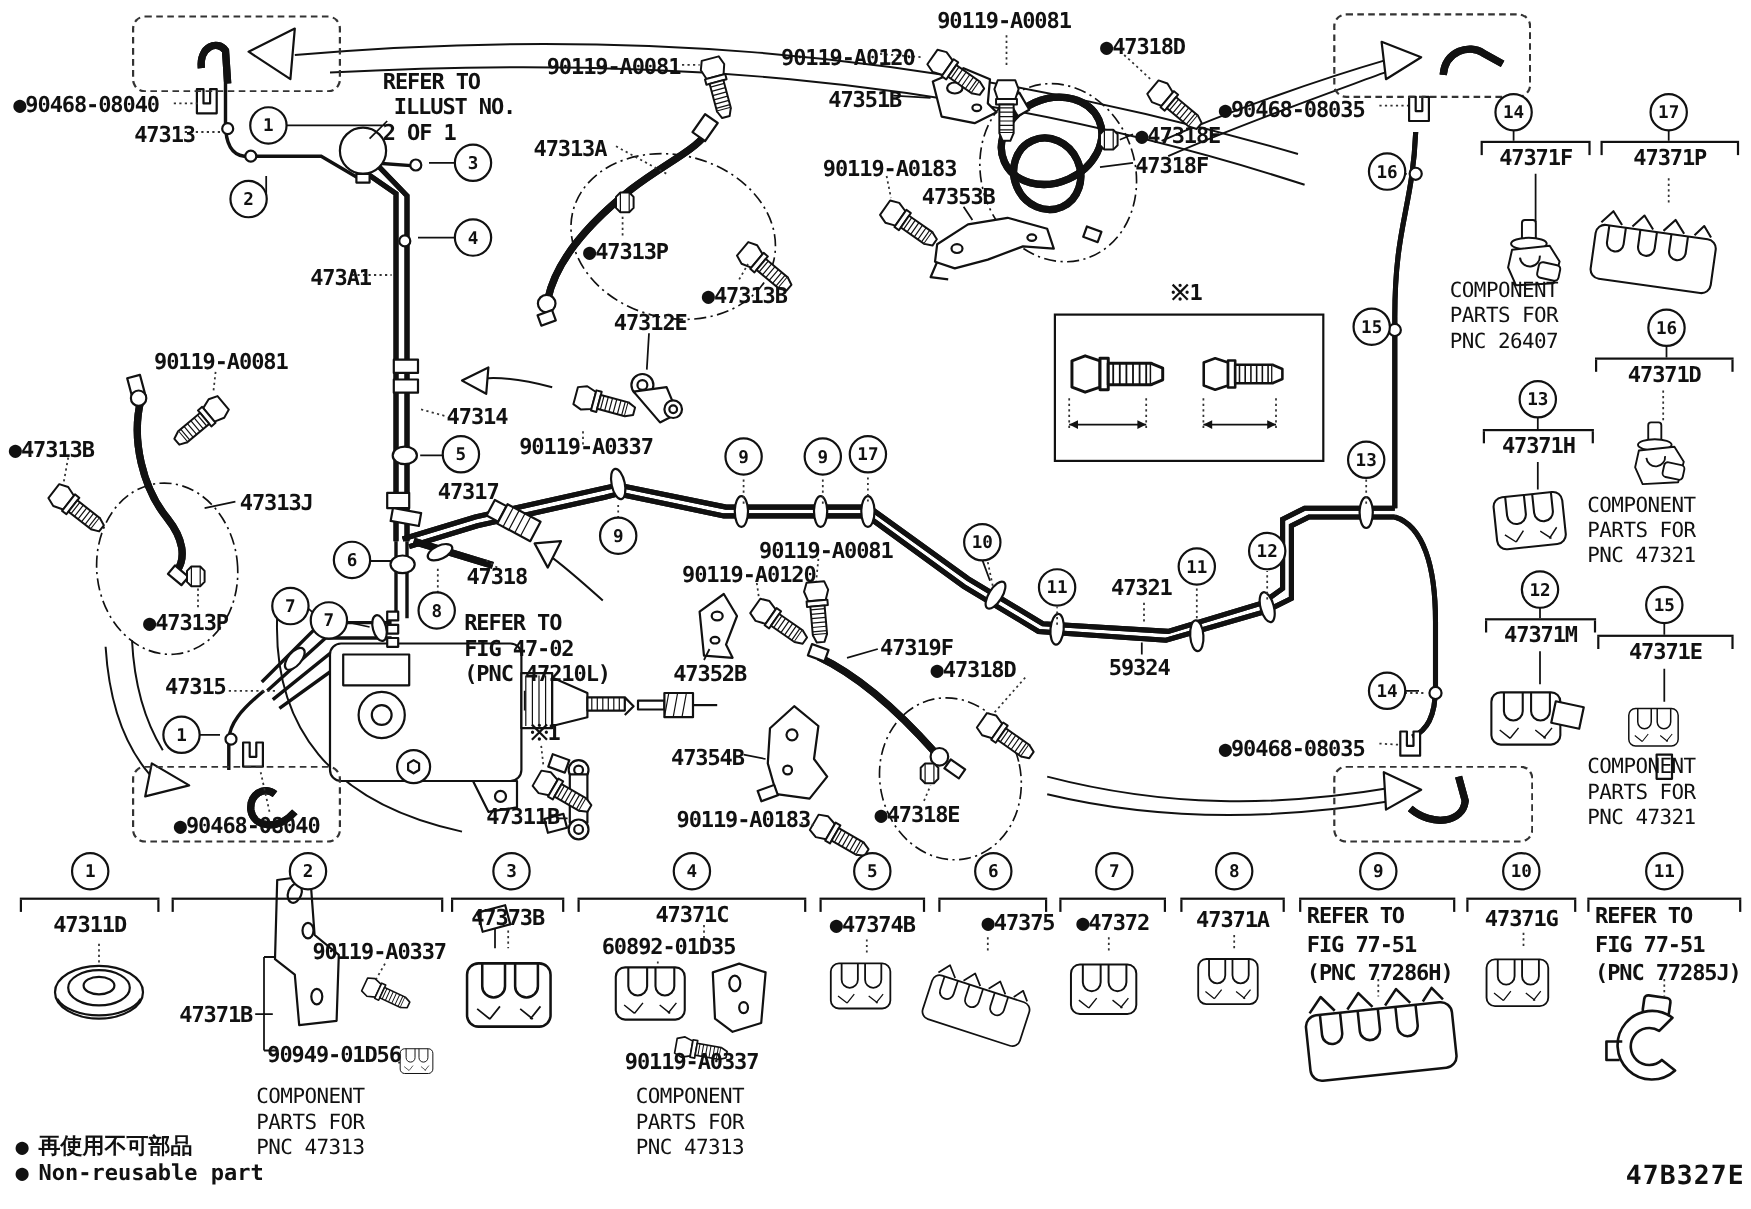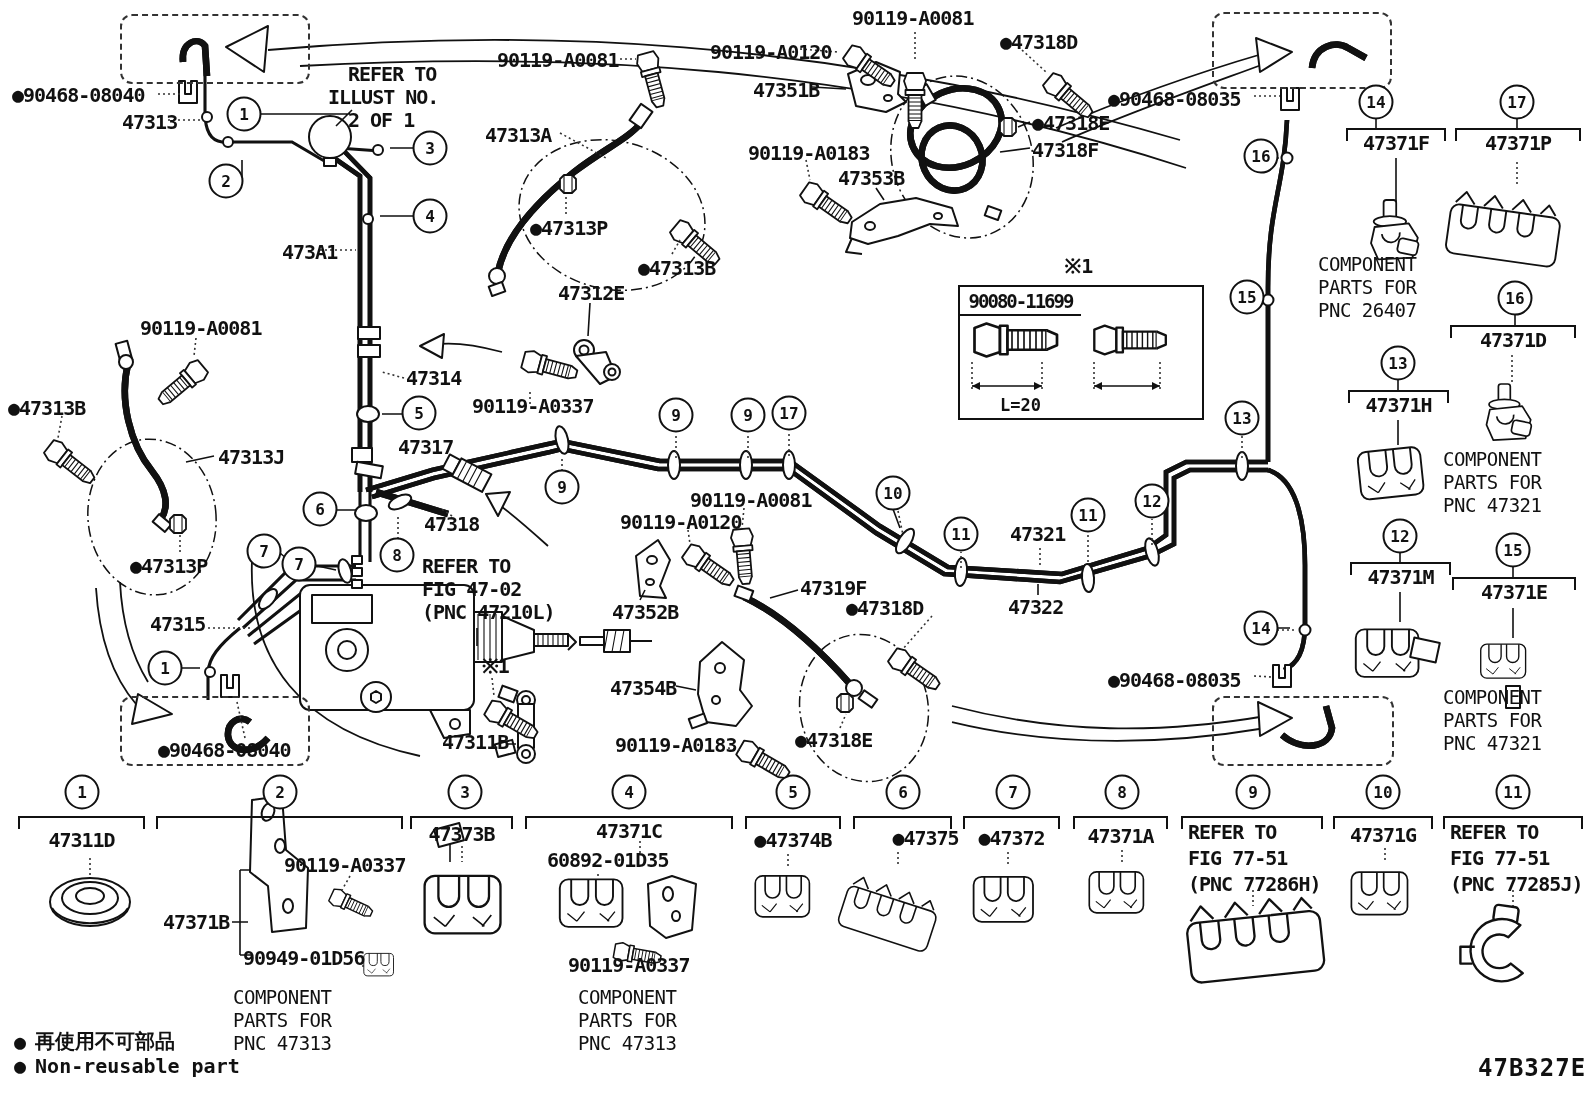--- a/index.html
+++ b/index.html
@@ -397,36 +397,32 @@
 <span class="lbl" style="left:158px;top:740px">●90468-08040</span>
 <span class="lbl" style="left:690px;top:490px">90119-A0081</span>
 <span class="lbl" style="left:620px;top:512px">90119-A0120</span>
 <span class="lbl" style="left:800px;top:578px">47319F</span>
 <span class="lbl" style="left:612px;top:602px">47352B</span>
 <span class="lbl" style="left:846px;top:598px">●47318D</span>
 <span class="lbl" style="left:610px;top:678px">47354B</span>
 <span class="lbl" style="left:615px;top:735px">90119-A0183</span>
 <span class="lbl" style="left:795px;top:730px">●47318E</span>
 <span class="lbl" style="left:1010px;top:524px">47321</span>
-<span class="lbl" style="left:1008px;top:597px">47322</span>
+<span class="lbl" style="left:1008px;top:597px">59324</span>
 <span class="lbl" style="left:1108px;top:670px">●90468-08035</span>
 
 <span class="refb" style="left:348px;top:64px">REFER TO</span>
-<span class="refb" style="left:328px;top:87px">ILLUST NO.</span>
+<span class="refb" style="left:358px;top:87px">ILLUST NO.</span>
 <span class="refb" style="left:348px;top:110px">2 OF 1</span>
 <span class="refb" style="left:422px;top:556px">REFER TO</span>
 <span class="refb" style="left:422px;top:579px">FIG 47-02</span>
 <span class="refb" style="left:422px;top:602px">(PNC 47210L)</span>
 
 <span class="tbl-title">※1</span>
 <div class="tbl">
-  <div class="cell">
-    <div class="hd">90080-11699</div>
-    <div class="dim">L=20</div>
-  </div>
 </div>
 
 <div class="co" style="left:244px;top:114px">1</div>
 <div class="co" style="left:226px;top:181px">2</div>
 <div class="co" style="left:430px;top:148px">3</div>
 <div class="co" style="left:430px;top:216px">4</div>
 <div class="co" style="left:419px;top:413px">5</div>
 <div class="co" style="left:320px;top:509px">6</div>
 <div class="co" style="left:264px;top:551px">7</div>
 <div class="co" style="left:299px;top:564px">7</div>

